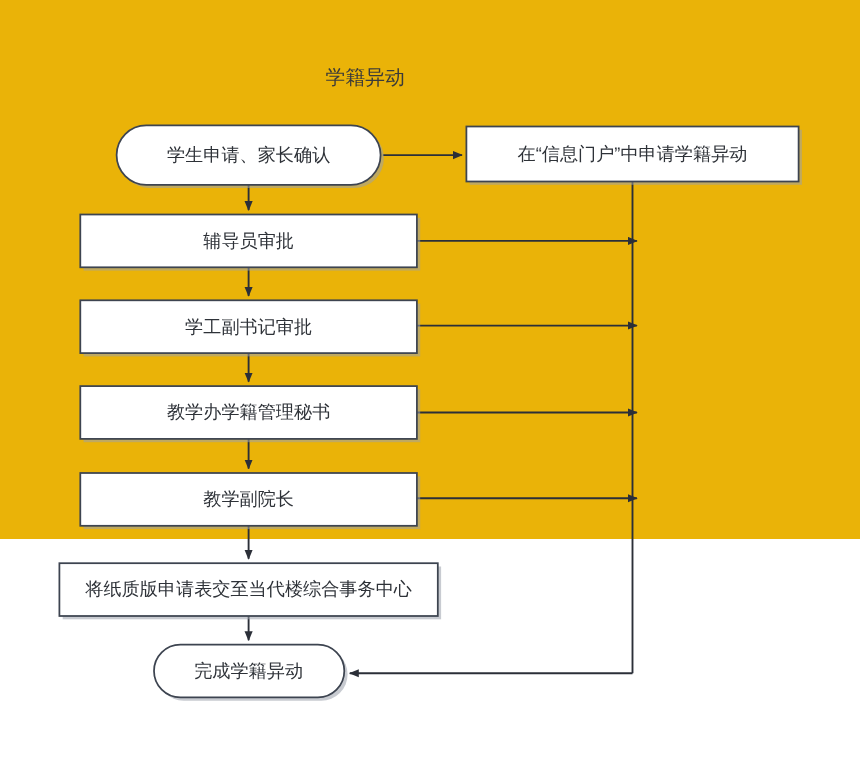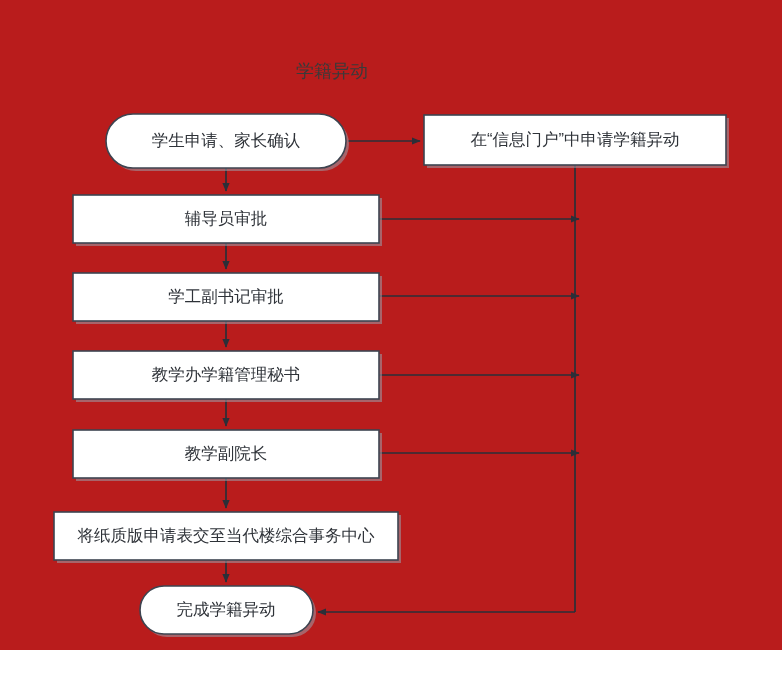--- a/index.html
+++ b/index.html
@@ -9,22 +9,22 @@
   }
   body {
     width: 782px;
     height: 694px;
     overflow: hidden;
     font-family: "Liberation Sans", "DejaVu Sans", sans-serif;
   }
   #canvas {
     position: relative;
     width: 782px;
-    height: 650px;
-    background: #b91c1c;
+    height: 490px;
+    background: #eab308;
   }
   #flow-svg {
     position: absolute;
     top: 0;
     left: 0;
     width: 782px;
     height: 694px;
     display: block;
   }
   .node-box {

